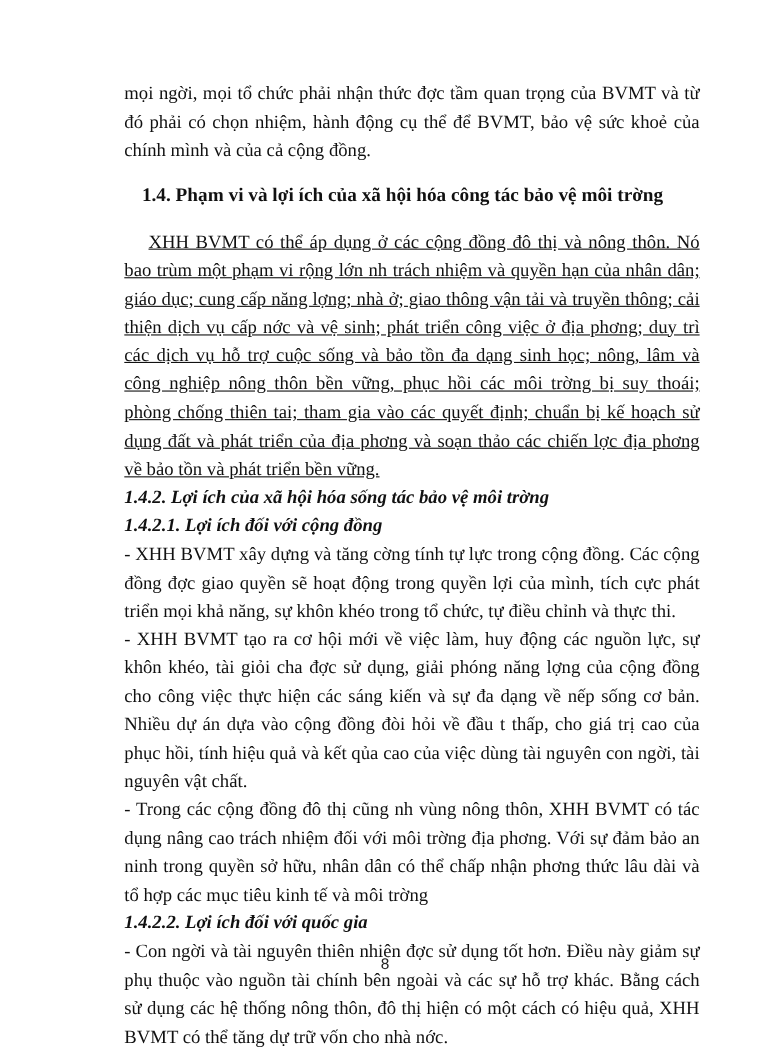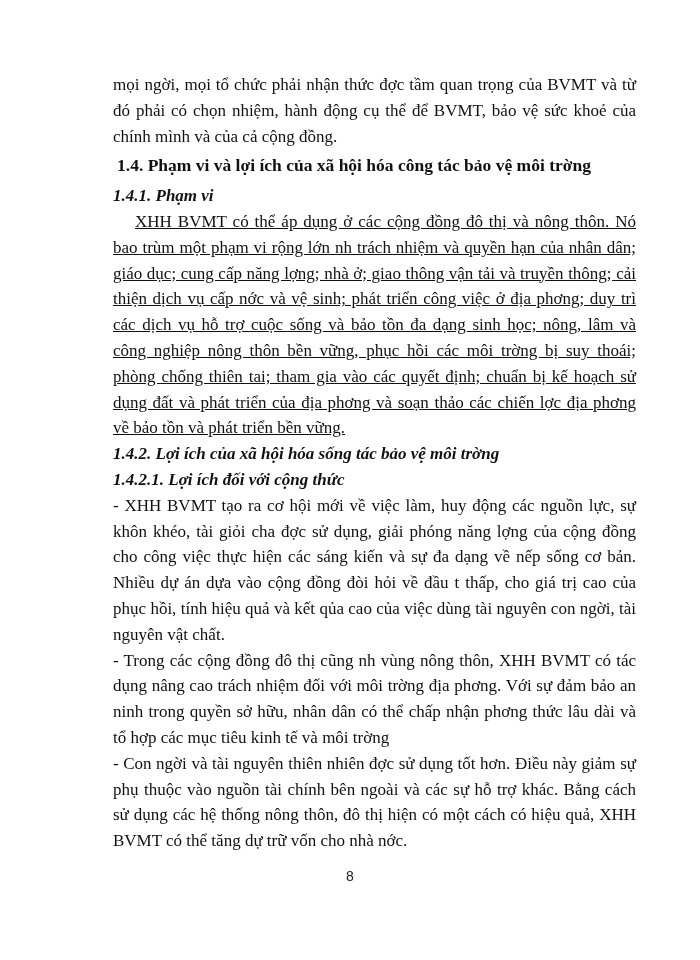--- a/index.html
+++ b/index.html
@@ -4,36 +4,37 @@
 <style>
   html, body { margin: 0; padding: 0; background: #ffffff; }
   body { width: 700px; height: 960px; position: relative; overflow: hidden; }
   .page {
     position: absolute; left: 113px; top: 72px; width: 523px;
     font-family: "Liberation Serif", "DejaVu Serif", serif;
     font-size: 17px; line-height: 25.8px; color: #111111;
   }
   .p { margin: 0; text-align: justify; }
   .p.indent { text-indent: 22px; text-decoration: underline; }
-  .h-bold { margin: 4px; font-weight: bold; font-size: 17.5px; }
+  .h-bold { margin: 16px; font-weight: bold; font-size: 17.5px; }
   .h-bold-italic { margin: 0; font-weight: bold; font-style: italic; font-size: 17px; }
   .h-italic { margin: 0; font-style: italic; font-size: 17px; }
   .page-number {
     position: absolute; left: 0; width: 700px; top: 868px; text-align: center;
     font-family: "Liberation Sans", "DejaVu Sans", sans-serif; font-size: 14px; color: #222;
   }
 </style>
 </head>
 <body>
 
 <div class="page">
   <p class="p">mọi ngời,   mọi tổ chức phải nhận thức đợc   tầm quan trọng của BVMT và từ đó phải có chọn nhiệm, hành động cụ thể để BVMT, bảo vệ sức khoẻ của chính mình và của cả cộng đồng.</p>
   <h2 class="h-bold">1.4. Phạm vi và lợi ích của xã hội hóa công tác bảo vệ môi trờng</h2>
-  <h3 class="h-bold-italic">1.4.1. Phạm vi</h3>
   <p class="p indent">XHH BVMT có thể áp dụng ở các cộng đồng đô thị và nông thôn. Nó bao trùm một phạm vi rộng lớn nh   trách nhiệm và quyền hạn của nhân dân; giáo dục; cung cấp năng lợng;   nhà ở; giao thông vận tải và truyền thông; cải thiện dịch vụ cấp nớc   và vệ sinh; phát triển công việc ở địa phơng;   duy trì các dịch vụ hỗ trợ cuộc sống và bảo tồn đa dạng sinh học; nông, lâm và công nghiệp nông thôn bền vững, phục hồi các môi trờng   bị suy thoái; phòng chống thiên tai; tham gia vào các quyết định; chuẩn bị kế hoạch sử dụng đất và phát triển của địa phơng   và soạn thảo các chiến lợc   địa phơng   về bảo tồn và phát triển bền vững.</p>
   <h3 class="h-bold-italic">1.4.2. Lợi ích của xã hội hóa sống tác bảo vệ môi trờng</h3>
-  <h4 class="h-italic">1.4.2.1. Lợi ích đối với cộng thức</h4>
+  <h4 class="h-italic">1.4.2.1. Lợi ích đối với cộng đồng</h4>
+  <p class="p">- XHH BVMT xây dựng và tăng cờng   tính tự lực trong cộng đồng. Các cộng đồng đợc   giao quyền sẽ hoạt động trong quyền lợi của mình, tích cực phát triển mọi khả năng, sự khôn khéo trong tổ chức, tự điều chỉnh và thực thi.</p>
   <p class="p">- XHH BVMT tạo ra cơ hội mới về việc làm, huy động các nguồn lực, sự khôn khéo, tài giỏi cha   đợc   sử dụng, giải phóng năng lợng   của cộng đồng cho công việc thực hiện các sáng kiến và sự đa dạng về nếp sống cơ bản. Nhiều dự án dựa vào cộng đồng đòi hỏi về đầu t   thấp, cho giá trị cao của phục hồi, tính hiệu quả và kết qủa cao của việc dùng tài nguyên con ngời,   tài nguyên vật chất.</p>
   <p class="p">- Trong các cộng đồng đô thị cũng nh   vùng nông thôn, XHH BVMT có tác dụng nâng cao trách nhiệm đối với môi trờng   địa phơng.   Với sự đảm bảo an ninh trong quyền sở hữu, nhân dân có thể chấp nhận phơng   thức lâu dài và tổ hợp các mục tiêu kinh tế và môi trờng</p>
+  <h4 class="h-italic">1.4.2.2. Lợi ích đối với quốc gia</h4>
   <p class="p">- Con ngời   và tài nguyên thiên nhiên đợc   sử dụng tốt hơn. Điều này giảm sự phụ thuộc vào nguồn tài chính bên ngoài và các sự hỗ trợ khác. Bằng cách sử dụng các hệ thống nông thôn, đô thị hiện có một cách có hiệu quả, XHH BVMT có thể tăng dự trữ vốn cho nhà nớc.</p>
 </div>
 
 <div class="page-number">8</div>
 
 </body></html>

